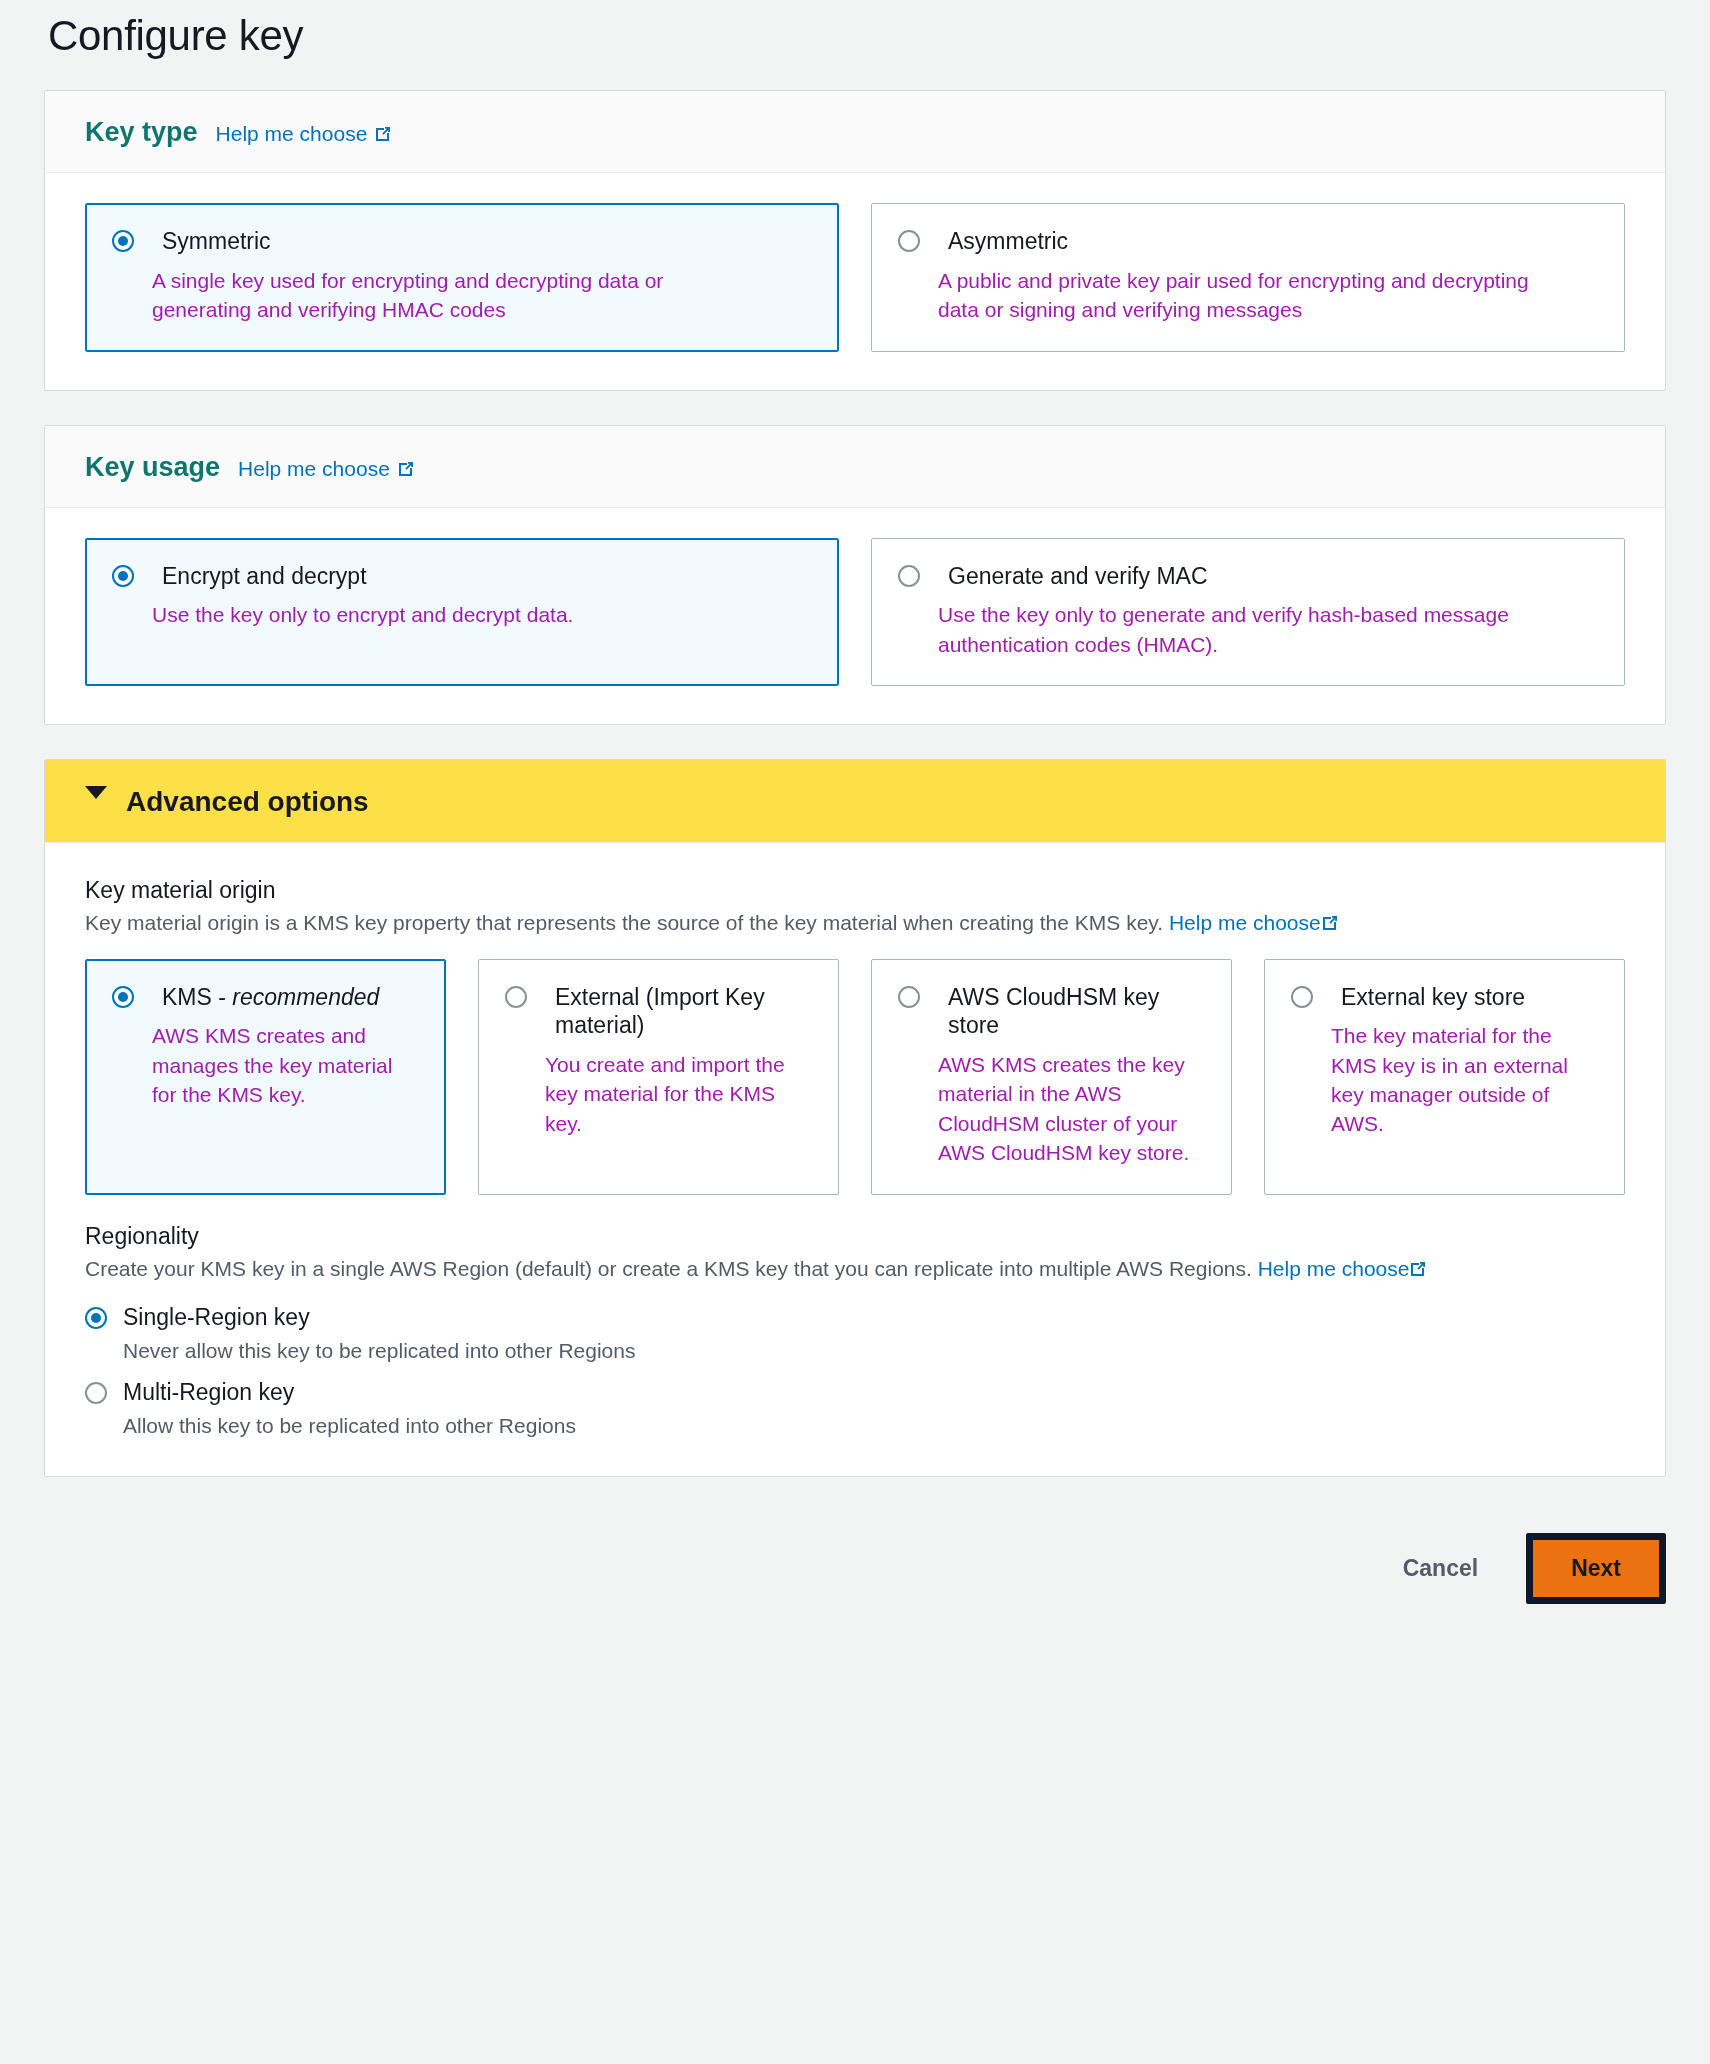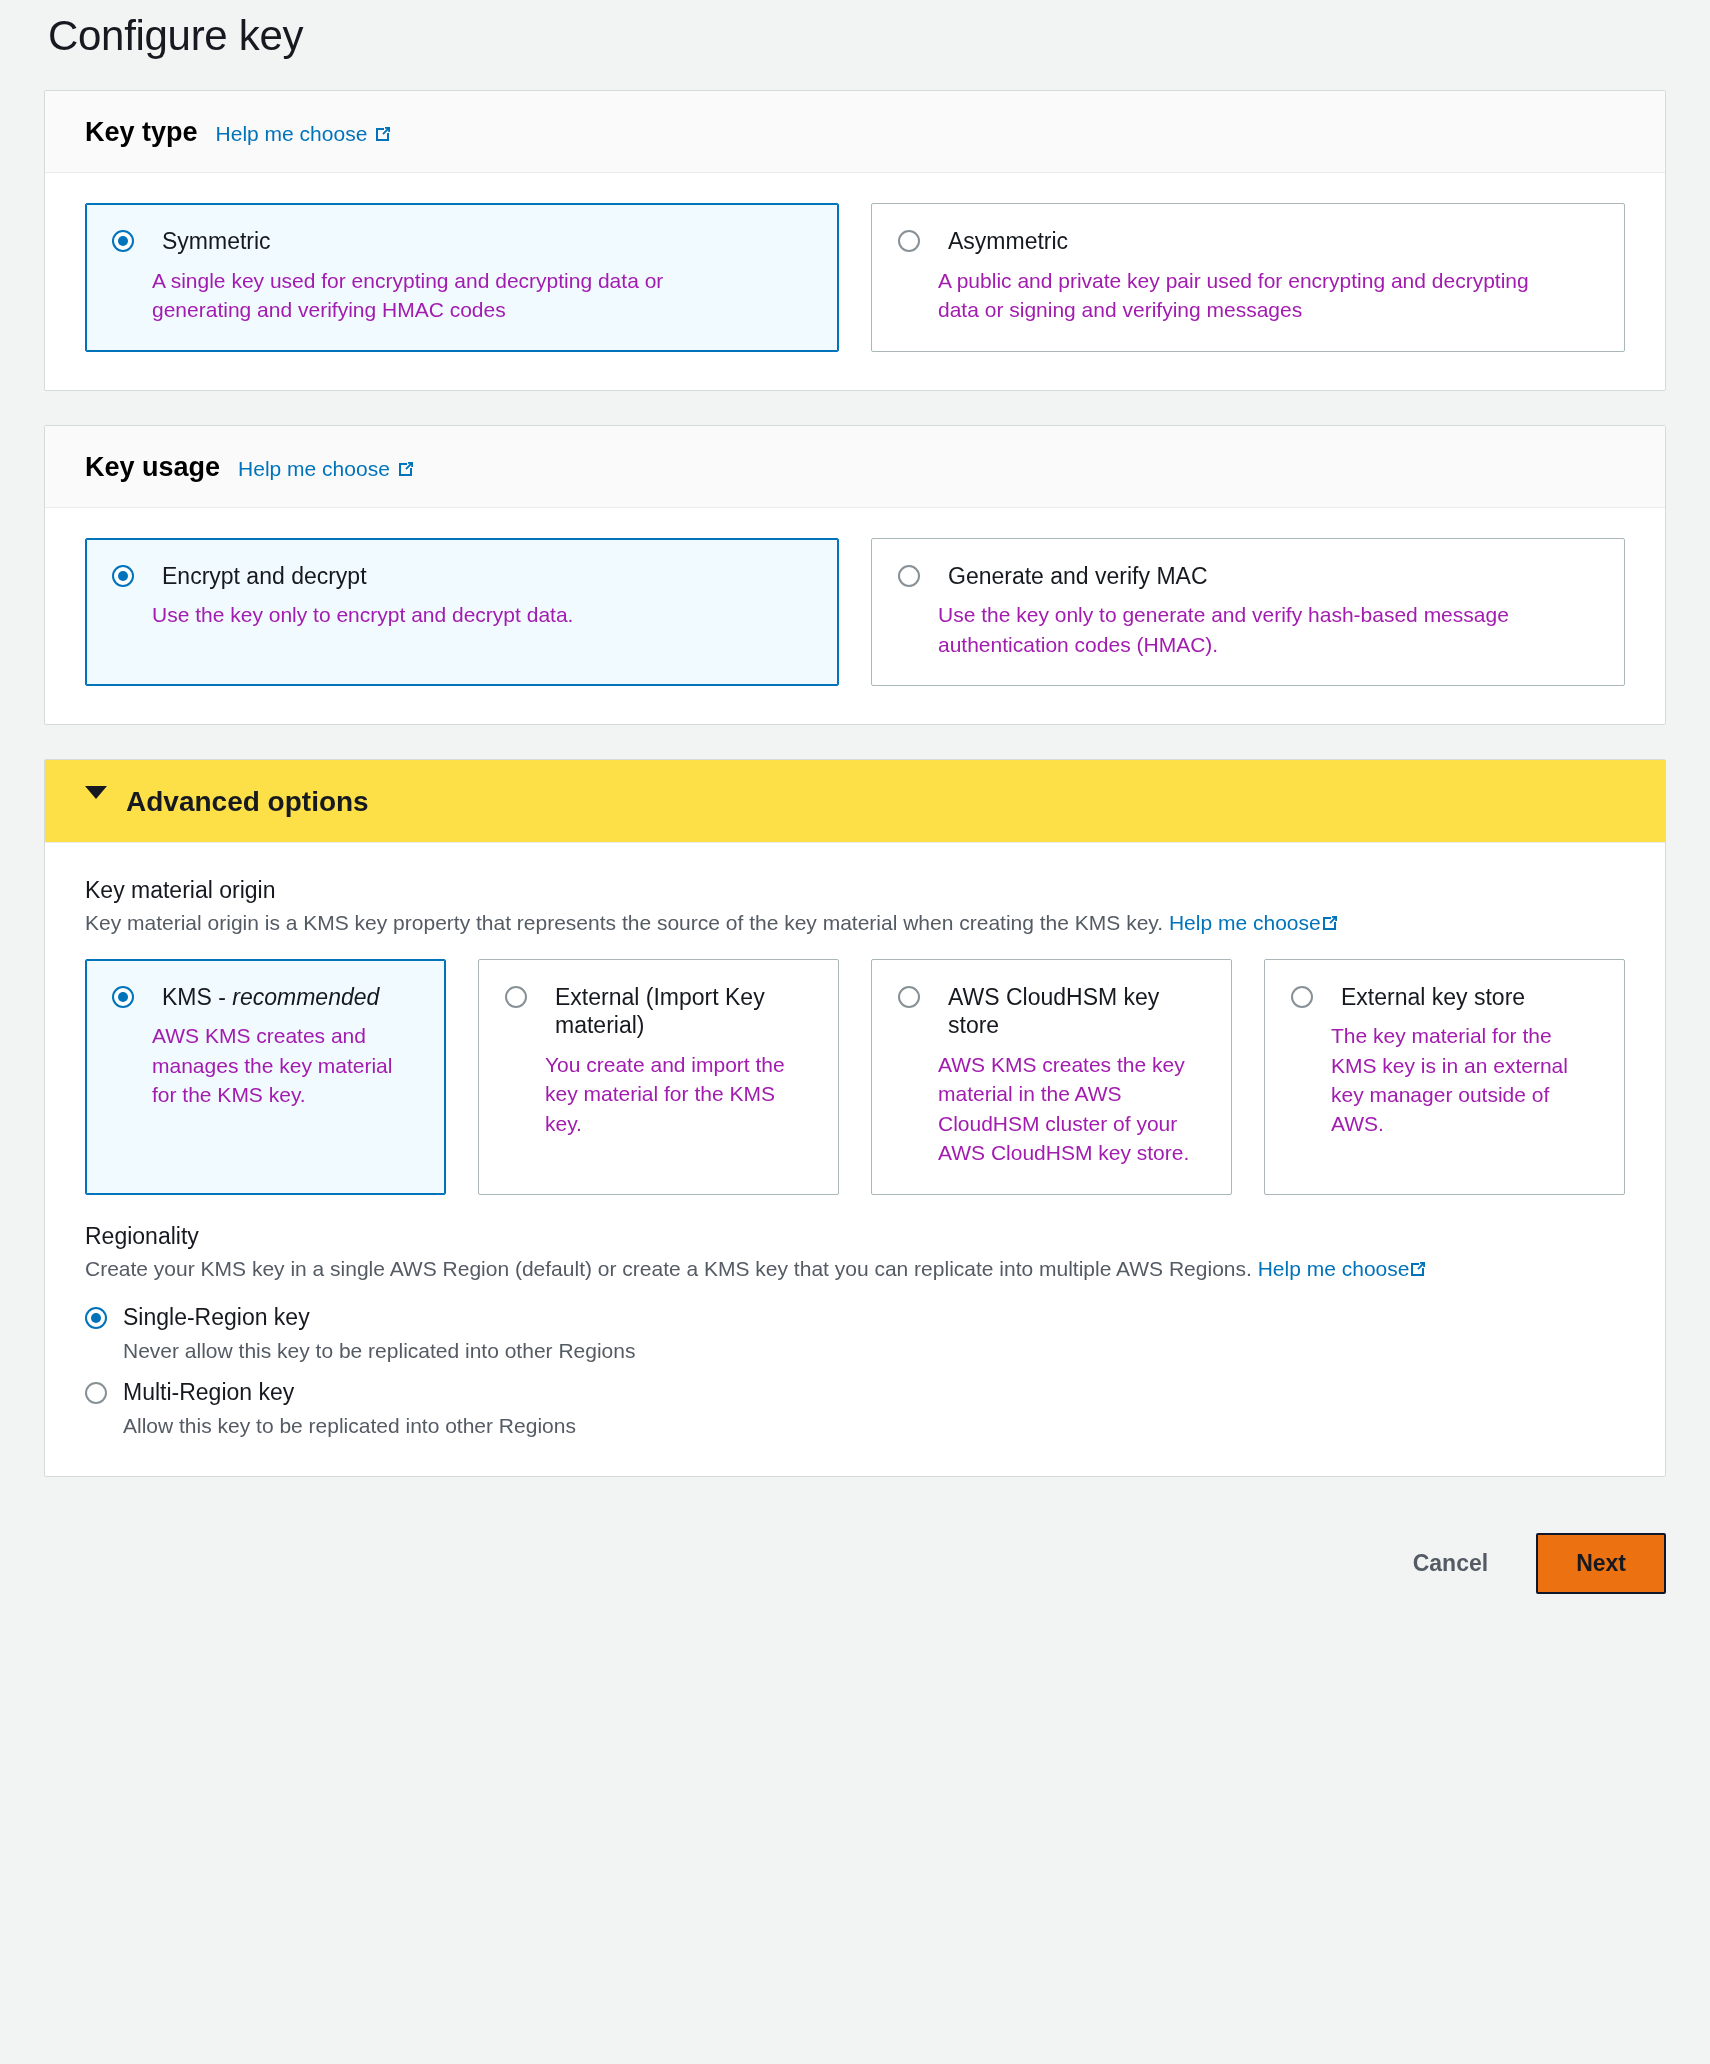--- a/index.html
+++ b/index.html
@@ -37,21 +37,21 @@
     border-bottom: 1px solid #e9ebed;
     background: #fafafa;
     display: flex;
     align-items: baseline;
     gap: 18px;
   }
   .card-header h2 {
     font-size: 27px;
     font-weight: bold;
     margin: 0;
-    color: #000000;
+    color: #0f766e;
   }
   .help-link {
     font-size: 21px;
     color: #0073bb;
     text-decoration: none;
     display: inline-flex;
     align-items: center;
     gap: 7px;
     cursor: pointer;
   }
@@ -202,21 +202,21 @@
     background: transparent;
     border: none;
     padding: 14px 22px;
     cursor: pointer;
   }
   .btn-next {
     font-size: 23px;
     font-weight: bold;
     color: #16191f;
     background: #ec7211;
-    border: 2px solid #0f172a;
+    border: 7px solid #0f172a;
     border-radius: 2px;
     padding: 15px 38px;
     cursor: pointer;
   }
 </style>
 </head>
 <body>
 
 <div class="page">
 

